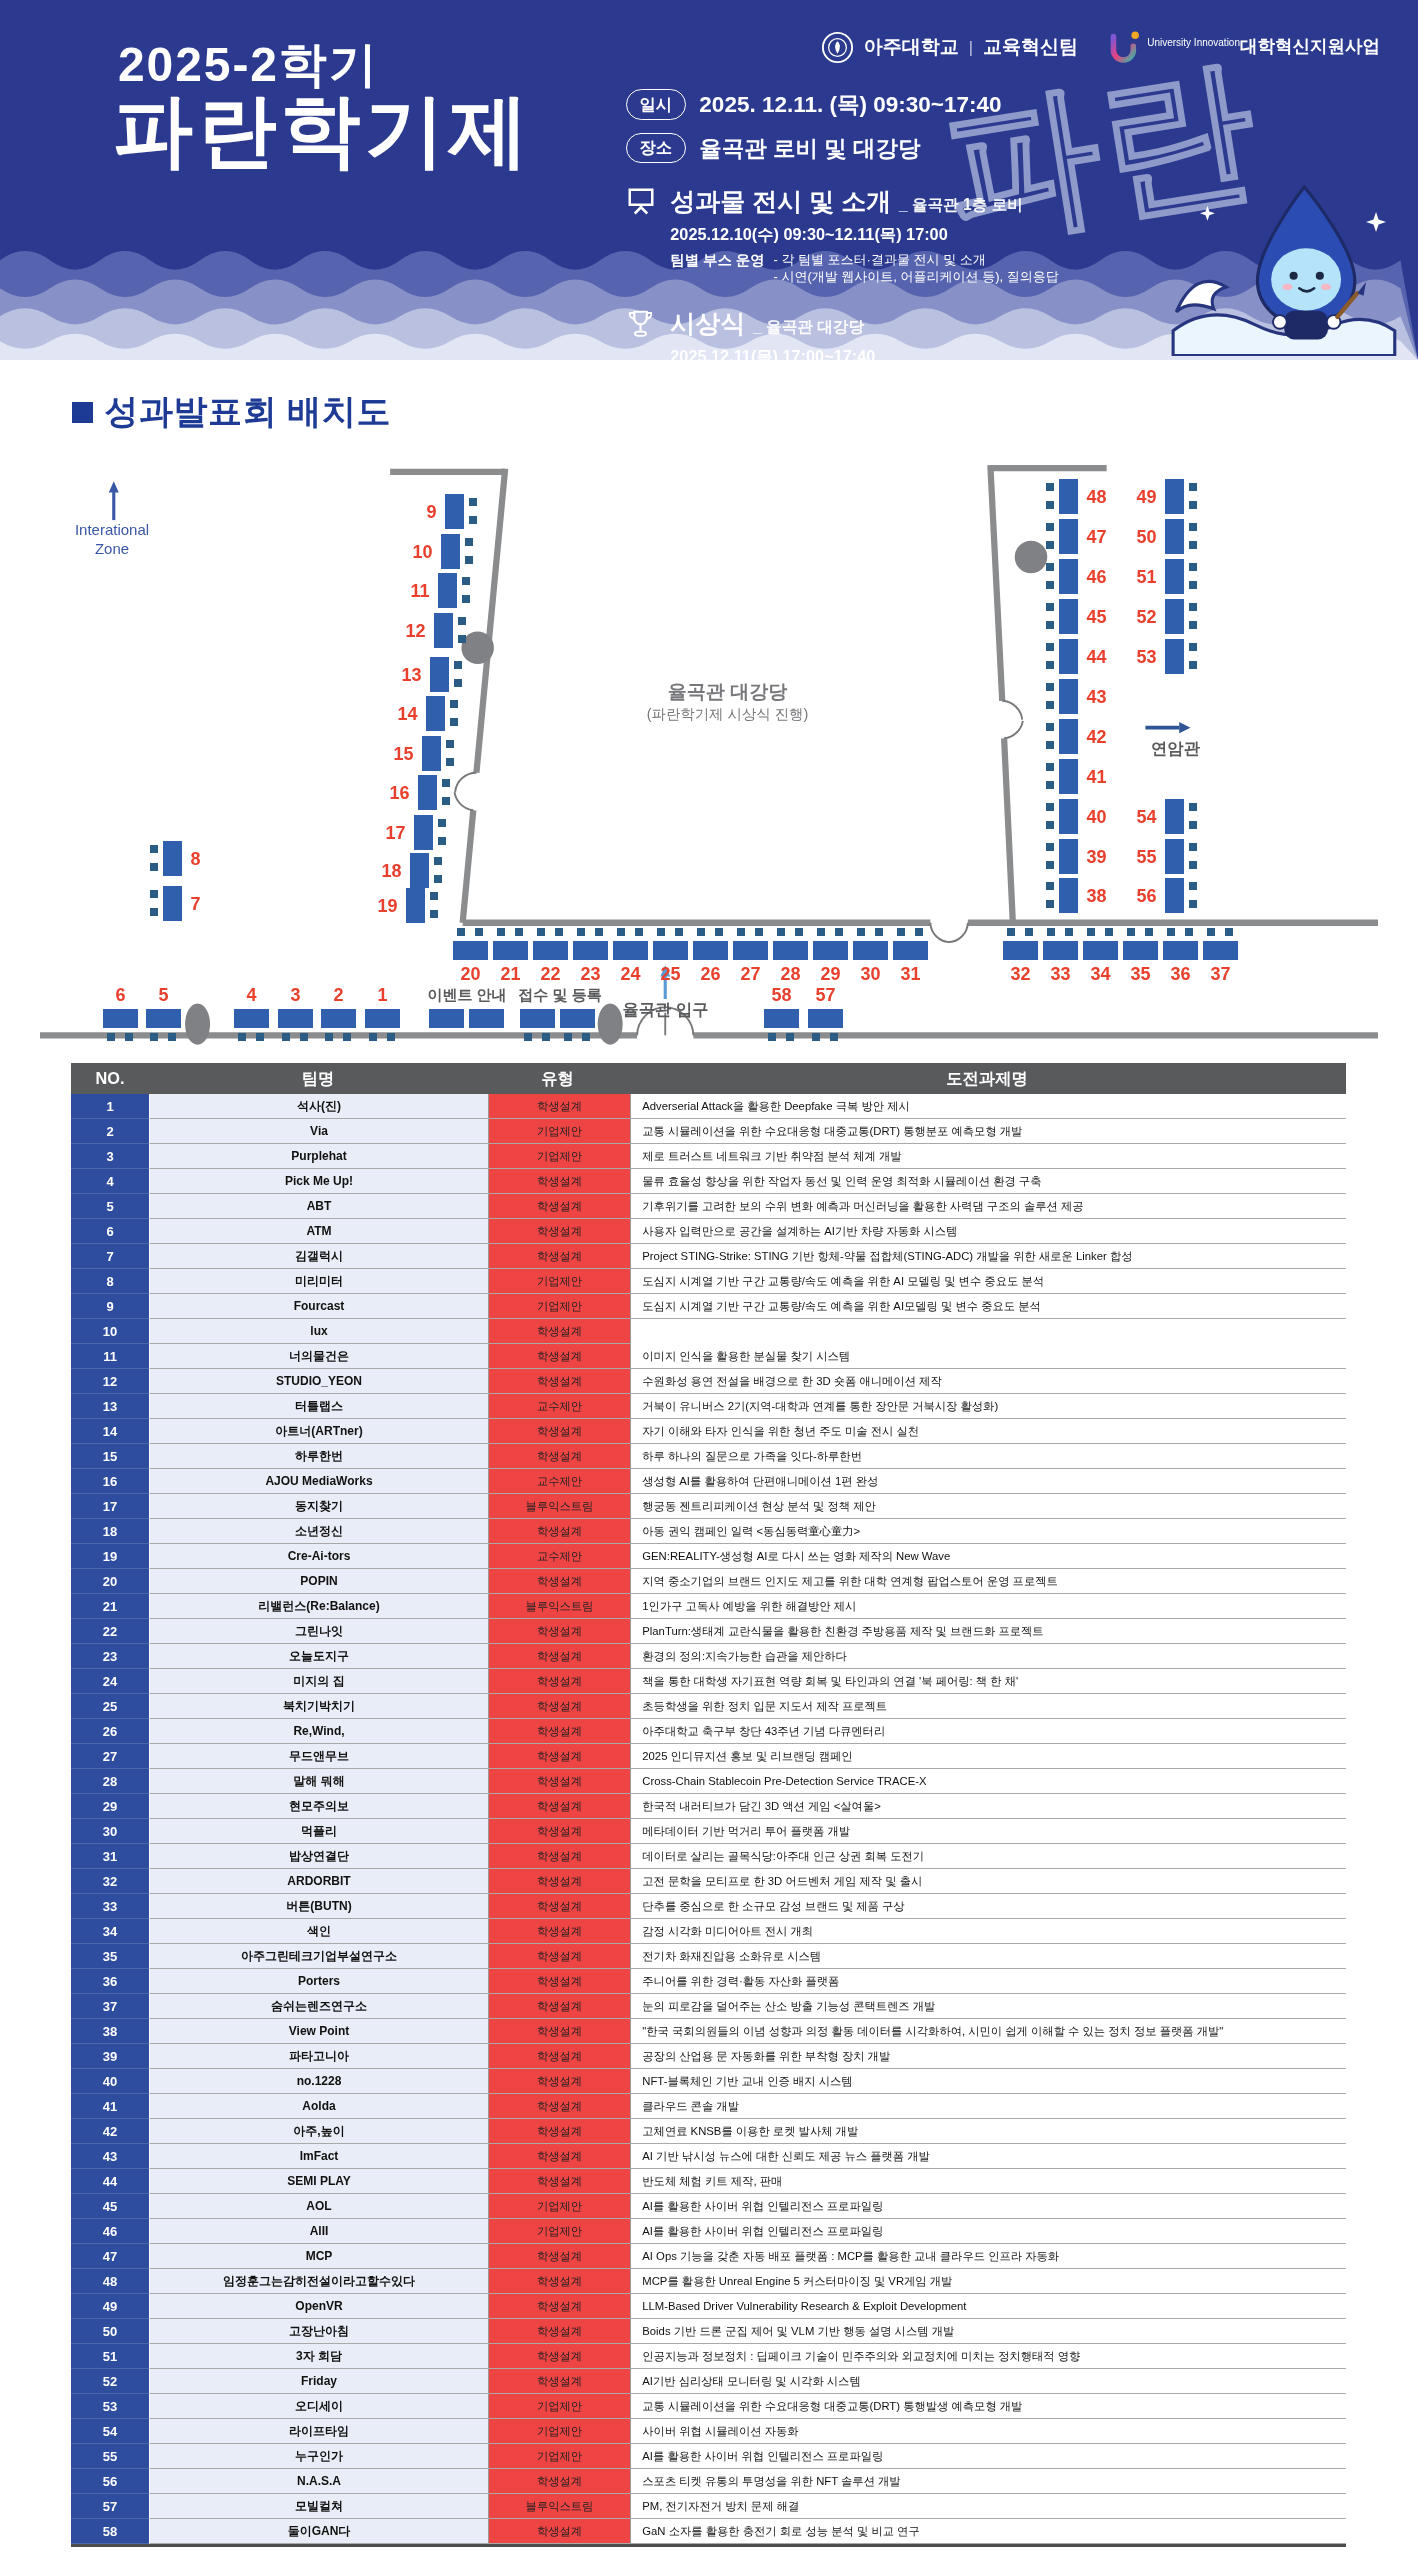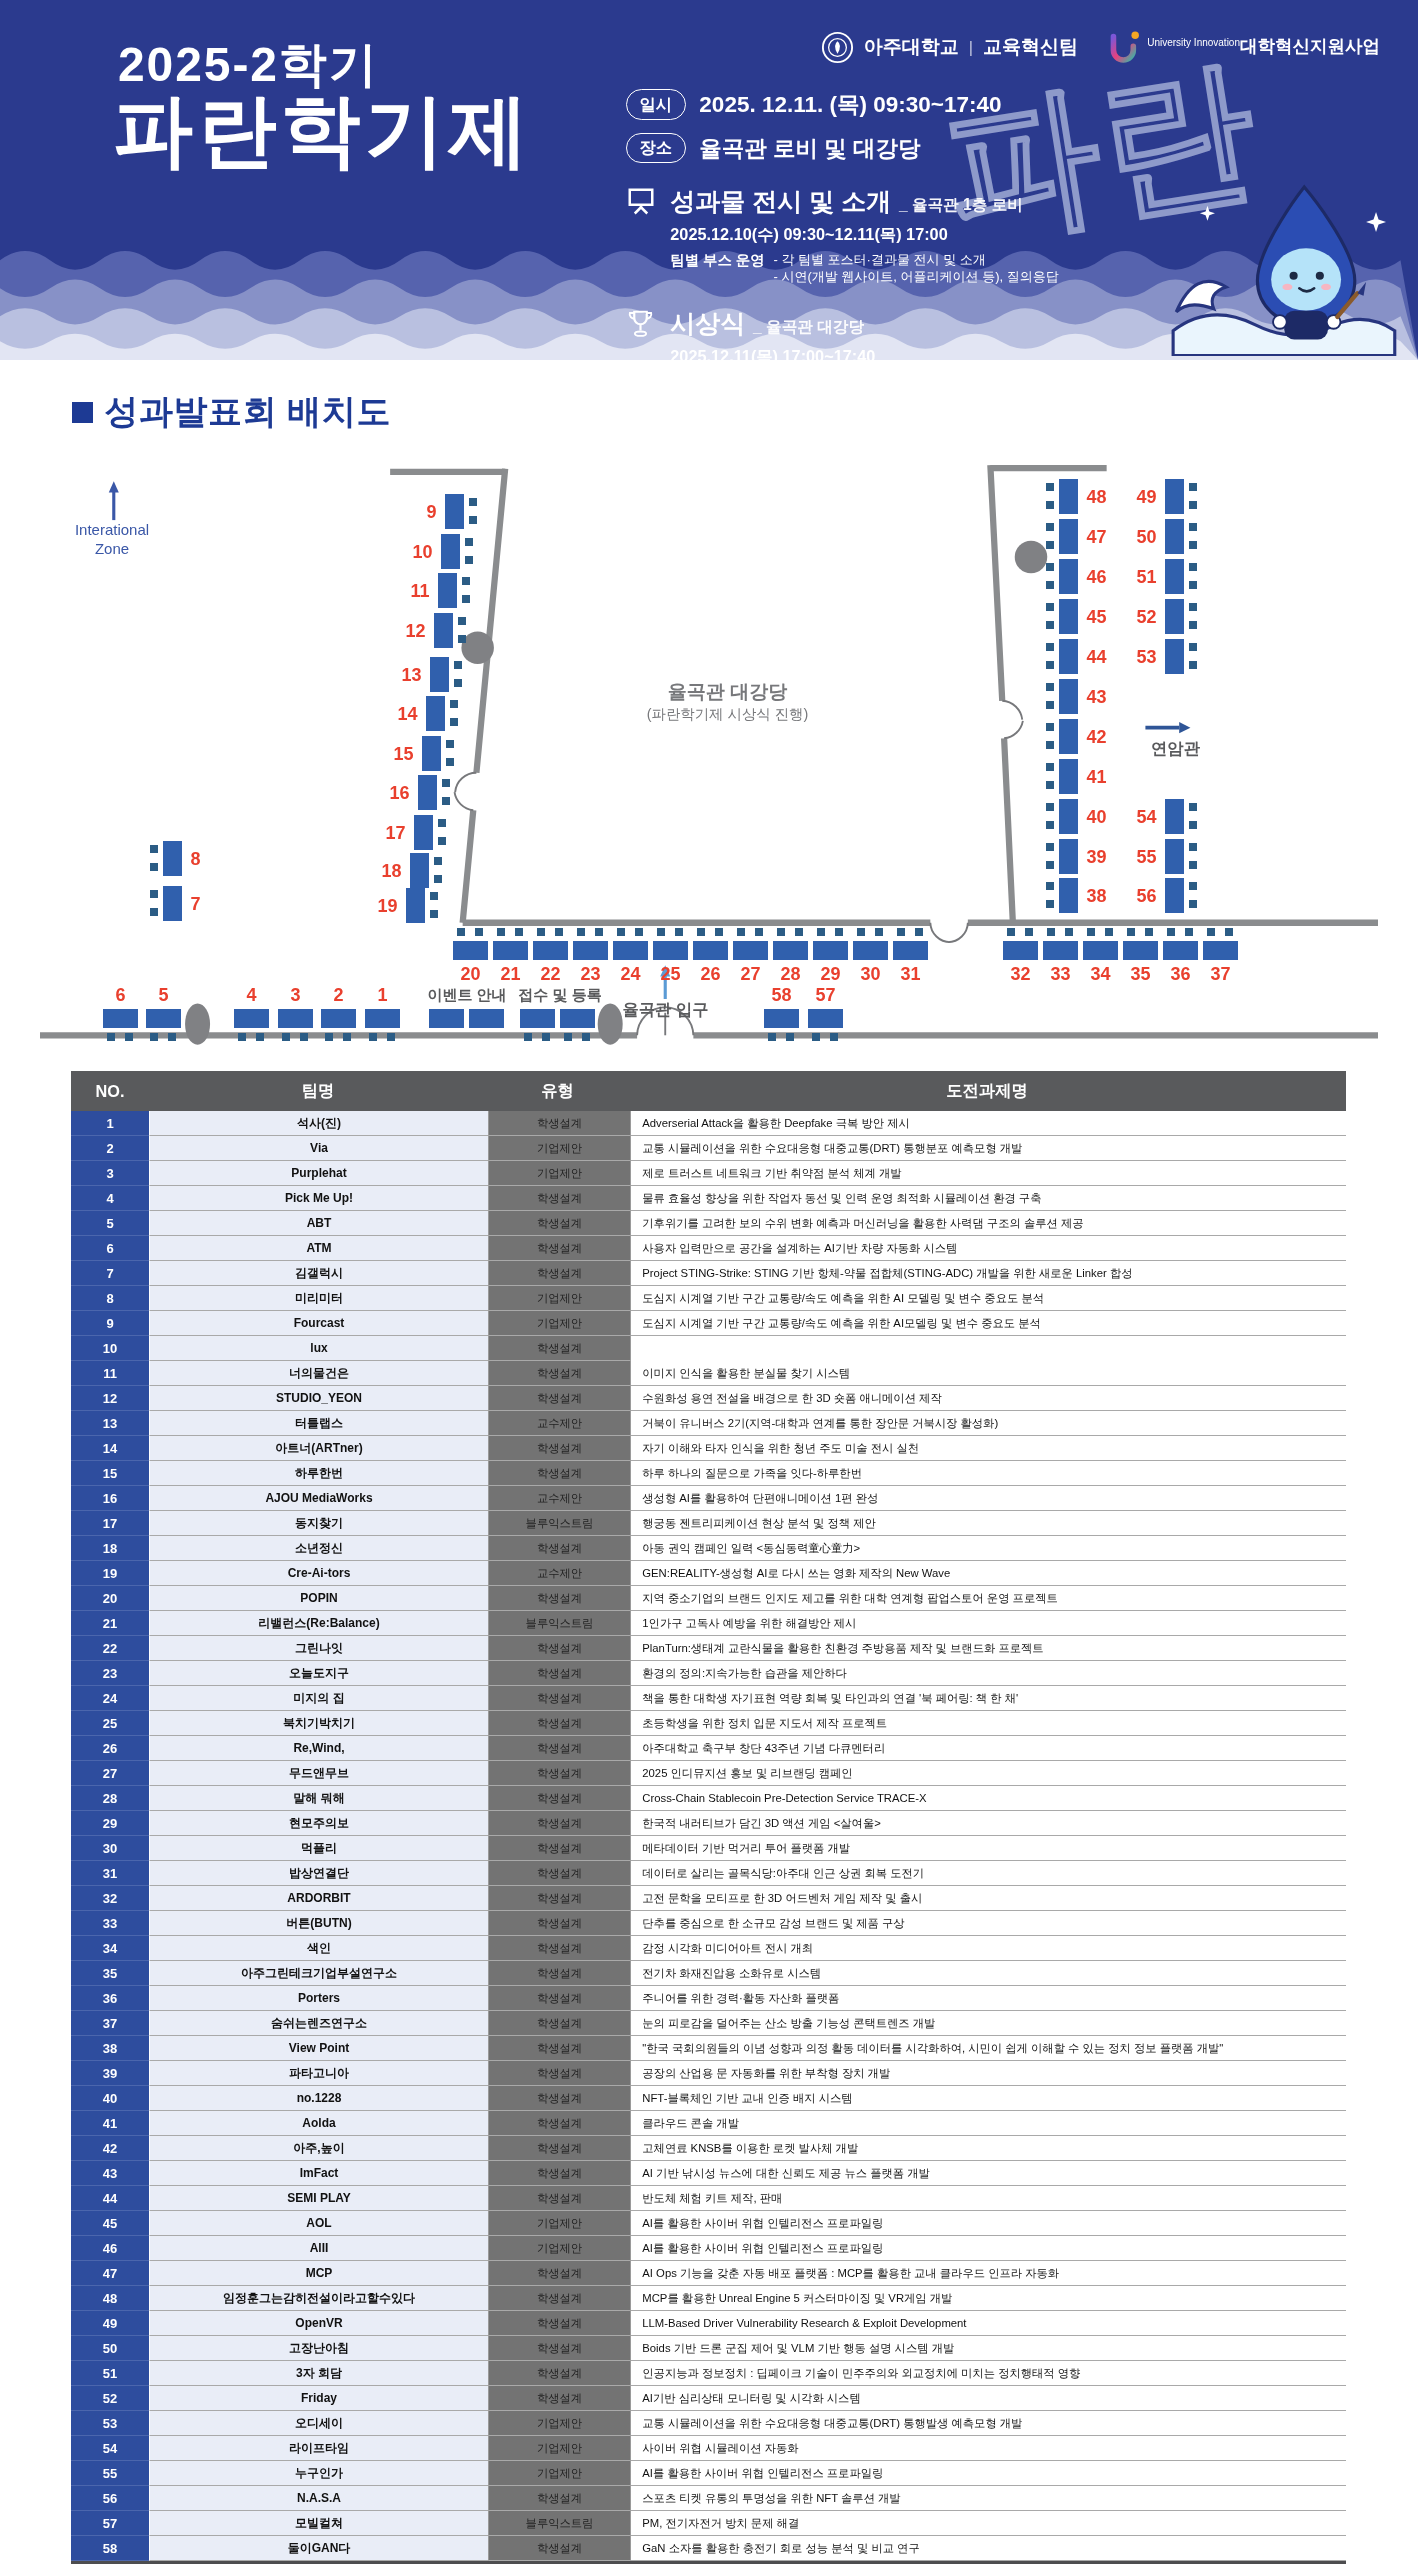--- a/index.html
+++ b/index.html
@@ -62,26 +62,26 @@
   .lbl-intzone{left:19px;top:61px;width:106px;font-size:15px;color:#3a57a7;line-height:1.25;}
   .lbl-hall{left:581px;top:220px;width:213px;font-size:19px;font-weight:700;color:#77787b;line-height:1.3;}
   .lbl-hall .s{font-size:14.4px;font-weight:400;display:block;}
   .lbl-yeonam{left:1095px;top:278px;width:81px;font-size:16.3px;font-weight:600;}
   .lbl-entrance{left:569px;top:539px;width:113px;font-size:16.3px;font-weight:600;}
   .lbl-event{left:383px;top:526px;width:88px;font-size:15px;font-weight:600;}
   .lbl-reg{left:470px;top:526px;width:100px;font-size:15px;font-weight:600;}
 
   
   .tbl{position:absolute;left:71px;top:1063px;width:1275px;border-bottom:3.1px solid #4d4d4f;}
-  .t-head{display:flex;height:40px;background:#8b5cf6;color:#fff;font-weight:800;font-size:16.3px;margin-top:8px;}
+  .t-head{display:flex;height:31px;background:#8b5cf6;color:#fff;font-weight:800;font-size:16.3px;}
   .t-head div{display:flex;align-items:center;justify-content:center;}
   .t-row{display:flex;height:25px;}
   .c-no{width:78px;flex:0 0 78px;background:#2e4d9e;color:#fff;font-size:13px;font-weight:700;display:flex;align-items:center;justify-content:center;border-bottom:1.3px solid #4b66ad;}
   .c-team{width:338px;flex:0 0 338px;background:#e9edf7;font-size:12px;font-weight:800;color:#111;display:flex;align-items:center;justify-content:center;border-bottom:1.3px solid #a9a9a9;border-left:1.9px solid #fff;border-right:1.3px solid #9a9a9a;white-space:nowrap;overflow:hidden;}
-  .c-type{width:141px;flex:0 0 141px;background:#737373;font-size:11.3px;color:#222;display:flex;align-items:center;justify-content:center;border-bottom:1.3px solid #a9a9a9;border-right:1.3px solid #9a9a9a;}
+  .c-type{width:141px;flex:0 0 141px;background:#ef4444;font-size:11.3px;color:#222;display:flex;align-items:center;justify-content:center;border-bottom:1.3px solid #a9a9a9;border-right:1.3px solid #9a9a9a;}
   .c-chal{flex:1;background:#fff;font-size:11.3px;color:#111;display:flex;align-items:center;justify-content:flex-start;padding-left:11.3px;border-bottom:1.3px solid #a9a9a9;white-space:nowrap;overflow:hidden;}
   .t-head .c-no{background:#595a5c;border-bottom:none;font-size:16.3px;}
   .t-head .c-team,.t-head .c-type,.t-head .c-chal{background:#595a5c;color:#fff;border-bottom:none;border-left:none;border-right:none;font-size:16.3px;font-weight:800;padding-left:0;justify-content:center;}
 </style>
 </head>
 <body>
 
 <div class="page">
 
   <div class="header">

